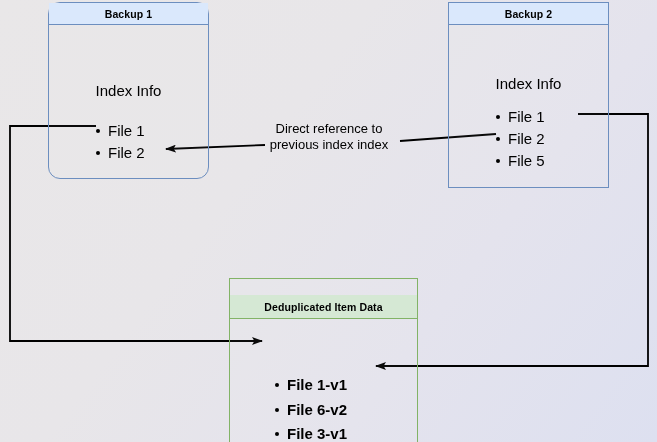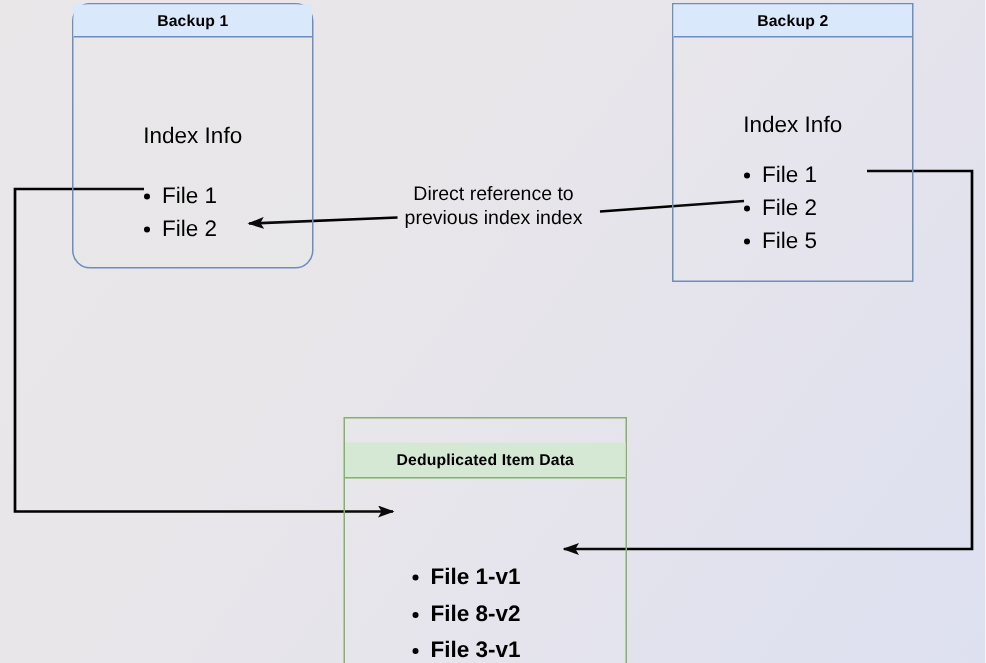--- a/index.html
+++ b/index.html
@@ -153,21 +153,21 @@
         <li>File 5</li>
       </ul>
     </div>
   </div>
 
   <div class="box green" id="dd">
     <div class="box-header">Deduplicated Item Data</div>
     <div class="box-body">
       <ul class="file-list dedup-list">
         <li>File 1-v1</li>
-        <li>File 8-v2</li>
+        <li>File 6-v2</li>
         <li>File 3-v1</li>
       </ul>
     </div>
   </div>
 
   <div class="caption">
     <div>Direct reference to</div>
     <div>previous index index</div>
   </div>
 

